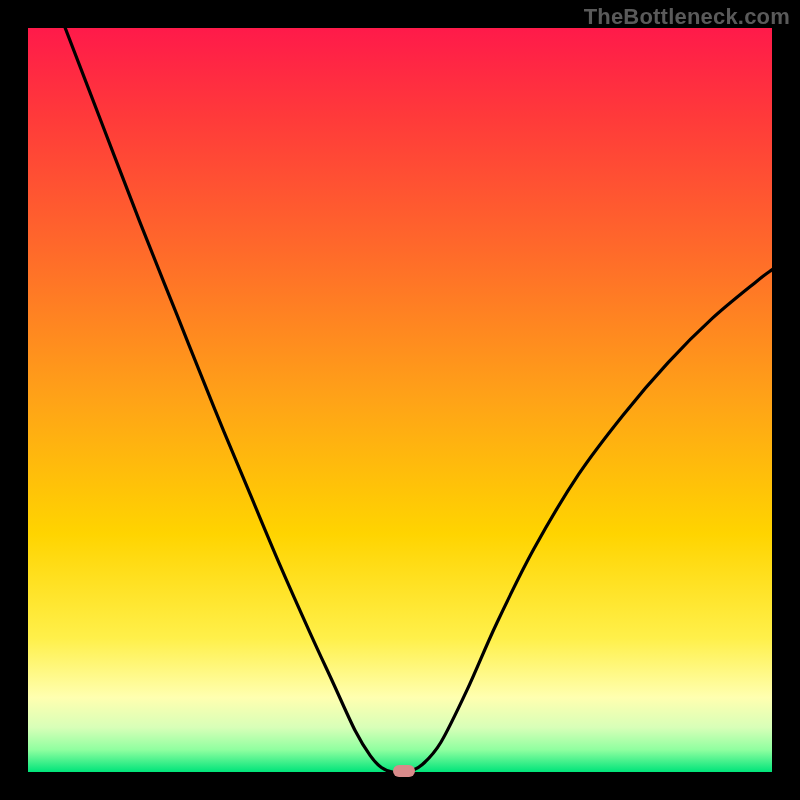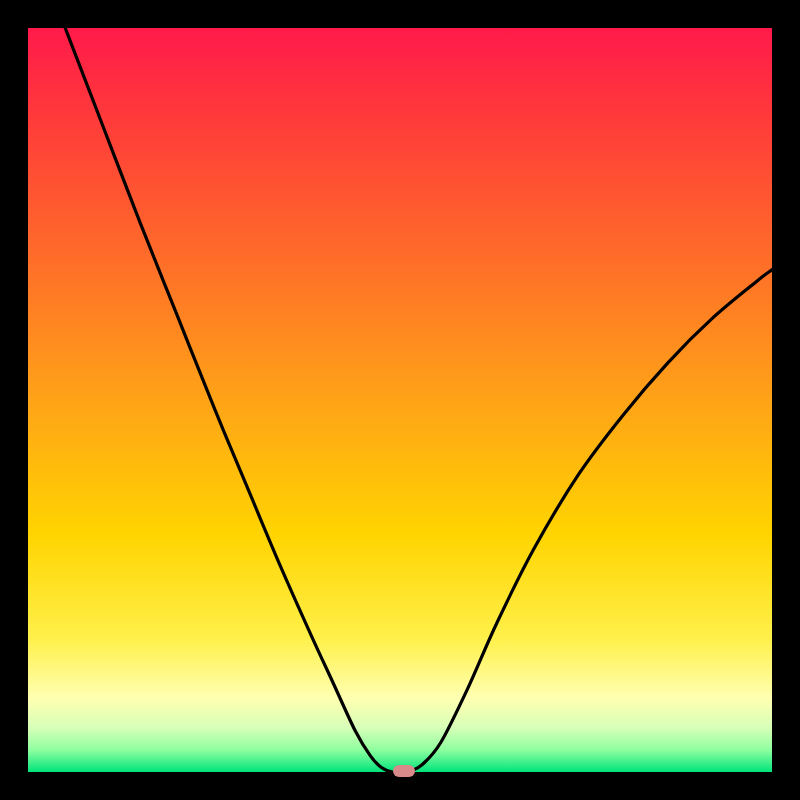--- a/index.html
+++ b/index.html
@@ -50,19 +50,20 @@
     height: 12px;
     background: #d88a8a;
     border-radius: 6px;
     transform: translate(-50%, -50%);
   }
 </style>
 </head>
 <body>
 
 <div class="frame">
+  <div class="watermark">TheBottleneck.com</div>
   <div class="plot-area">
     <svg class="curve-svg" viewBox="0 0 744 744" preserveAspectRatio="none">
       <path id="curve-path" fill="none" stroke="#000" stroke-width="3.2" stroke-linejoin="round" stroke-linecap="round" d="M 37.20 0.00 C 43.40 16.12 62.00 64.48 74.40 96.72 C 86.80 128.96 99.20 161.82 111.60 193.44 C 124.00 225.06 136.40 255.44 148.80 286.44 C 161.20 317.44 173.60 349.06 186.00 379.44 C 198.40 409.82 212.04 442.06 223.20 468.72 C 234.36 495.38 243.04 516.46 252.96 539.40 C 262.88 562.34 274.04 587.14 282.72 606.36 C 291.40 625.58 297.60 638.60 305.04 654.72 C 312.48 670.84 321.16 690.93 327.36 703.08 C 333.56 715.23 337.90 721.56 342.24 727.63 C 346.58 733.71 349.68 736.81 353.40 739.54 C 357.12 742.26 360.22 743.26 364.56 744.00 C 368.90 744.74 374.48 745.24 379.44 744.00 C 384.40 742.76 388.74 741.52 394.32 736.56 C 399.90 731.60 405.48 726.64 412.92 714.24 C 420.36 701.84 429.66 682.00 438.96 662.16 C 448.26 642.32 457.56 618.76 468.72 595.20 C 479.88 571.64 492.28 545.60 505.92 520.80 C 519.56 496.00 535.68 468.72 550.56 446.40 C 565.44 424.08 580.32 405.48 595.20 386.88 C 610.08 368.28 624.96 350.92 639.84 334.80 C 654.72 318.68 669.60 303.80 684.48 290.16 C 699.36 276.52 719.20 261.02 729.12 252.96 C 739.04 244.90 741.52 243.66 744.00 241.80 C 746.48 239.94 744.00 241.80 744.00 241.80"></path>
     </svg>
     <div id="marker" class="marker" style="left: 375.72px; top: 742.512px;"></div>
   </div>
 </div>
 
 </body></html>

